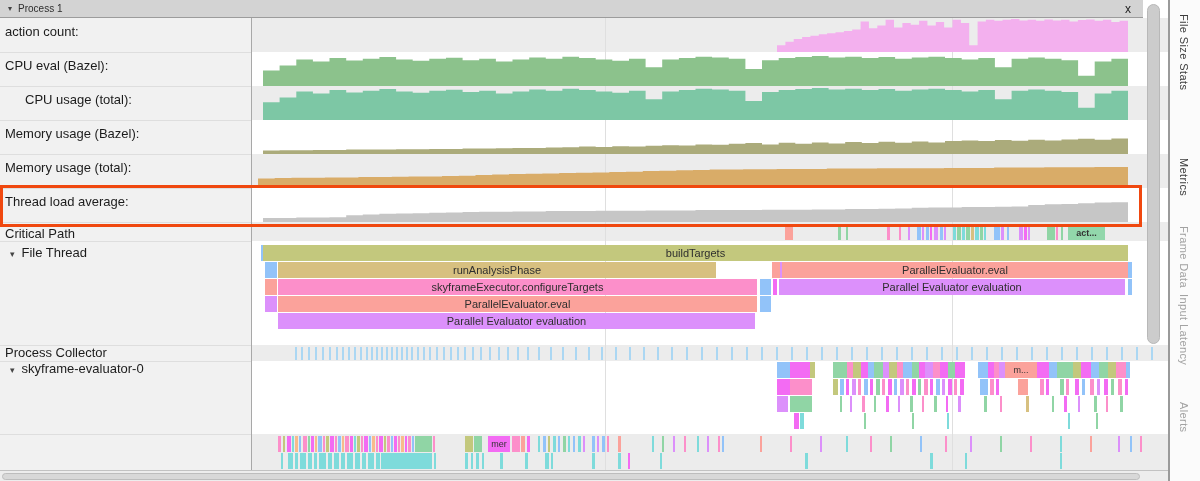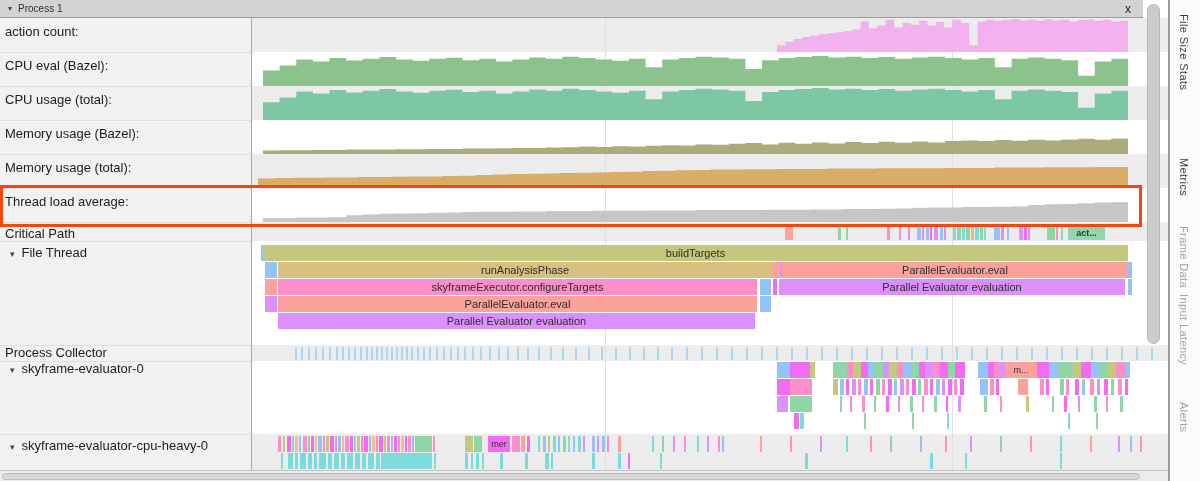--- a/index.html
+++ b/index.html
@@ -93,21 +93,21 @@
         <div class="tick" style="left: 1001px; top: 226px; width: 3px; height: 14px; background: rgb(220, 144, 251);"></div>
         <div class="tick" style="left: 1007px; top: 226px; width: 2px; height: 14px; background: rgb(146, 195, 249);"></div>
         <div class="tick" style="left: 1019px; top: 226px; width: 4px; height: 14px; background: rgb(220, 144, 251);"></div>
         <div class="tick" style="left: 1024px; top: 226px; width: 3px; height: 14px; background: rgb(243, 107, 243);"></div>
         <div class="tick" style="left: 1028px; top: 226px; width: 2px; height: 14px; background: rgb(220, 144, 251);"></div>
         <div class="tick" style="left: 1047px; top: 226px; width: 8px; height: 14px; background: rgb(144, 213, 165);"></div>
         <div class="tick" style="left: 1056px; top: 226px; width: 2px; height: 14px; background: rgb(252, 143, 202);"></div>
         <div class="tick" style="left: 1061px; top: 226px; width: 2px; height: 14px; background: rgb(144, 213, 165);"></div>
         <div class="tick badge" style="left: 1068px; top: 226px; width: 37px; height: 14px; background: rgb(146, 215, 171);">act...</div>
         <div class="slice" style="left: 263px; top: 245px; width: 865px; height: 16px; background: rgb(195, 200, 125);">buildTargets</div>
-        <div class="slice" style="left: 278px; top: 262px; width: 494px; height: 16px; background: rgb(215, 192, 128);">runAnalysisPhase</div>
+        <div class="slice" style="left: 278px; top: 262px; width: 438px; height: 16px; background: rgb(215, 192, 128);">runAnalysisPhase</div>
         <div class="slice" style="left: 782px; top: 262px; width: 346px; height: 16px; background: rgb(251, 162, 155);">ParallelEvaluator.eval</div>
         <div class="slice" style="left: 278px; top: 279px; width: 479px; height: 16px; background: rgb(252, 143, 202);">skyframeExecutor.configureTargets</div>
         <div class="slice" style="left: 779px; top: 279px; width: 346px; height: 16px; background: rgb(220, 144, 251);">Parallel Evaluator evaluation</div>
         <div class="slice" style="left: 278px; top: 296px; width: 479px; height: 16px; background: rgb(251, 162, 155);">ParallelEvaluator.eval</div>
         <div class="slice" style="left: 278px; top: 313px; width: 477px; height: 16px; background: rgb(220, 144, 251);">Parallel Evaluator evaluation</div>
         <div class="slice" style="left: 261px; top: 245px; width: 2px; height: 16px; background: rgb(146, 195, 249);"></div>
         <div class="slice" style="left: 265px; top: 262px; width: 12px; height: 16px; background: rgb(146, 195, 249);"></div>
         <div class="slice" style="left: 265px; top: 279px; width: 12px; height: 16px; background: rgb(251, 162, 155);"></div>
         <div class="slice" style="left: 265px; top: 296px; width: 12px; height: 16px; background: rgb(220, 144, 251);"></div>
         <div class="slice" style="left: 772px; top: 262px; width: 8px; height: 16px; background: rgb(251, 162, 155);"></div>
@@ -423,29 +423,28 @@
         <div class="sep" style="top: 102px;"></div>
         <div class="sep" style="top: 136px;"></div>
         <div class="sep" style="top: 170px;"></div>
         <div class="sep" style="top: 204px;"></div>
         <div class="sep" style="top: 223px;"></div>
         <div class="sep" style="top: 327px;"></div>
         <div class="sep" style="top: 343px;"></div>
         <div class="sep" style="top: 416px;"></div>
         <div class="rowlabel" style="top: 6px;"><span>action count:</span></div>
         <div class="rowlabel" style="top: 40px;"><span>CPU eval (Bazel):</span></div>
-        <div class="rowlabel" style="top: 74px;"><span>CPU usage (total):</span></div>
+        <div class="rowlabel" style="top: 74px; margin-left: 20px;"><span>CPU usage (total):</span></div>
         <div class="rowlabel" style="top: 108px;"><span>Memory usage (Bazel):</span></div>
         <div class="rowlabel" style="top: 142px;"><span>Memory usage (total):</span></div>
         <div class="rowlabel" style="top: 176px;"><span>Thread load average:</span></div>
         <div class="rowlabel" style="top: 208px;"><span>Critical Path</span></div>
         <div class="rowlabel" style="top: 227px; left: 10px;"><span class="tri">▾</span><span>File Thread</span></div>
         <div class="rowlabel" style="top: 327px;"><span>Process Collector</span></div>
         <div class="rowlabel" style="top: 343px; left: 10px;"><span class="tri">▾</span><span>skyframe-evaluator-0</span></div>
-        <div class="rowlabel" style="top: 420px; left: 10px;"><span class="tri">▾</span><span>skyframe-evaluator-cpu-heavy-0</span></div>
       </div>
     <div class="header">
       <span class="tri">▾</span>
       <span class="title">Process 1</span>
       <span class="close">x</span>
     </div>
     <div class="vscroll">
         <div class="vthumb"></div>
       </div>
     <div class="hscroll">

